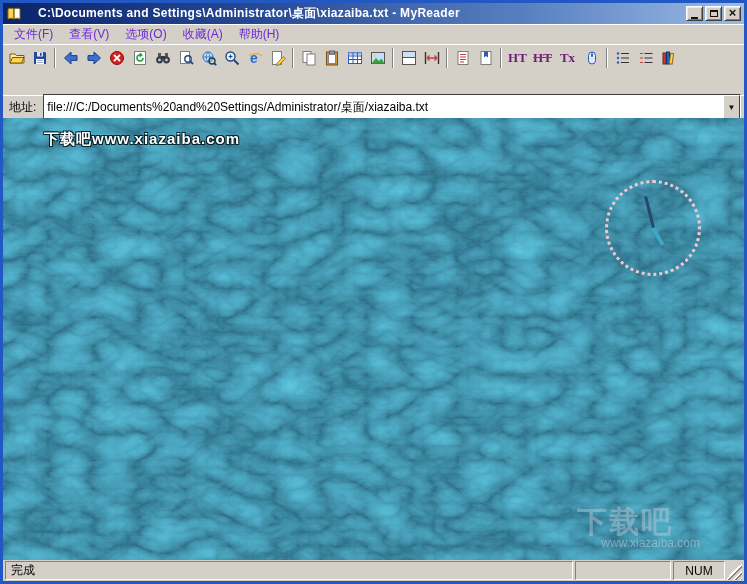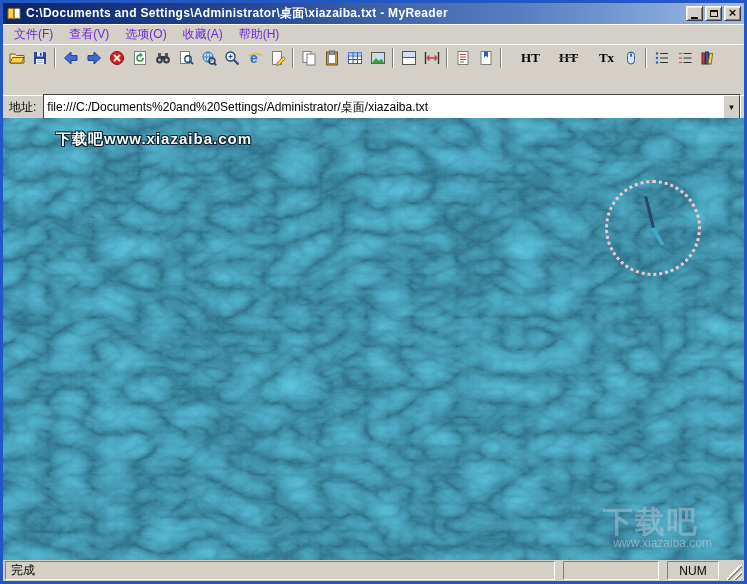--- a/index.html
+++ b/index.html
@@ -9,21 +9,21 @@
     border:3px solid #2258c4;
     background:#d4d0c8;
     display:flex;flex-direction:column;
     overflow:hidden;
     font-family:"Liberation Sans",sans-serif;
   }
   
   .titlebar{
     height:21px;flex:0 0 21px;
     background:linear-gradient(90deg,#0a246a 0%,#274a96 35%,#577fc0 70%,#9cbbe6 100%);
-    display:flex;align-items:center;padding:0 3px;gap:4px;
+    display:flex;align-items:center;padding:0 3px;gap:16px;
   }
   .app-icon{width:16px;height:16px;flex:0 0 16px;display:flex;}
   .title-text{
     flex:1;color:#fff;font-weight:bold;font-size:12px;
     white-space:nowrap;overflow:hidden;letter-spacing:.3px;
   }
   .win-controls{display:flex;gap:2px;}
   .winbtn{
     width:17px;height:15px;padding:0;
     background:#d4d0c8;
@@ -46,22 +46,22 @@
     height:27px;flex:0 0 27px;display:flex;align-items:center;
     padding:1px 2px;border-top:1px solid #fff;
   }
   .tb{
     width:23px;height:22px;padding:0;display:flex;align-items:center;justify-content:center;
     background:transparent;border:1px solid transparent;
   }
   .tb svg{width:16px;height:16px;display:block;}
   .tb-text{
     width:25px;height:22px;padding:0;background:transparent;border:1px solid transparent;
-    font-family:"Liberation Serif",serif;font-weight:bold;font-size:13px;color:#000000;
-    display:flex;align-items:center;justify-content:center;margin-left:13px;
+    font-family:"Liberation Serif",serif;font-weight:bold;font-size:13px;color:#701a75;
+    display:flex;align-items:center;justify-content:center;
   }
   .tb-text.struck{text-decoration:line-through;text-decoration-color:#c22;}
   .sep{
     width:2px;height:20px;margin:0 3px;
     border-left:1px solid #808080;border-right:1px solid #fff;
   }
   
   .addressbar{
     height:23px;flex:0 0 23px;display:flex;align-items:center;
     gap:4px;padding:1px 3px;border-top:1px solid #fff;font-size:12px;margin-top:24px;
@@ -78,40 +78,40 @@
     width:17px;flex:0 0 17px;background:#d4d0c8;
     border:1px solid;border-color:#fff #404040 #404040 #fff;
     font-size:8px;color:#111;display:flex;align-items:center;justify-content:center;padding:0;
   }
   
   .content{
     flex:1;position:relative;overflow:hidden;background:#0a2e3a;
   }
   .texture{position:absolute;inset:0;width:100%;height:100%;}
   .overlay-text{
-    position:absolute;left:53px;top:12px;
+    position:absolute;left:41px;top:12px;
     color:#fff;font-size:15px;font-weight:bold;letter-spacing:1px;
     text-shadow:1px 1px 0 #062028,-1px -1px 0 #062028,1px -1px 0 #062028,-1px 1px 0 #062028;
   }
   .clock{
     position:absolute;left:602px;top:62px;width:96px;height:96px;
     border:3px dotted #efc9cf;border-radius:50%;
   }
   .hand{position:absolute;left:50%;bottom:50%;transform-origin:50% 100%;border-radius:2px;}
   .hand.minute{width:3px;height:33px;margin-left:-1.5px;background:#26476e;transform:rotate(-14deg);}
   .hand.hour{width:4px;height:20px;margin-left:-2px;background:#3fa7c9;transform:rotate(150deg);}
   .watermark{
-    position:absolute;right:32px;bottom:10px;text-align:center;
+    position:absolute;right:44px;bottom:10px;text-align:left;
     color:rgba(195,205,220,.45);line-height:1.05;
   }
   .watermark .wm1{font-size:30px;font-weight:bold;letter-spacing:2px;}
   .watermark .wm2{font-size:12px;color:rgba(195,205,220,.55);margin-left:24px;}
   
   .statusbar{
-    height:30px;flex:0 0 19px;display:flex;gap:8px;
+    height:30px;flex:0 0 19px;display:flex;gap:2px;
     padding:1px 2px;align-items:stretch;font-size:12px;
   }
   .pane{
     border:1px solid;border-color:#808080 #ffffff #ffffff #808080;
     padding:0 5px;display:flex;align-items:center;background:#d4d0c8;
   }
   .pane.main{flex:1;}
   .pane.blank{width:96px;}
   .pane.num{width:52px;justify-content:center;}
   .grip{

